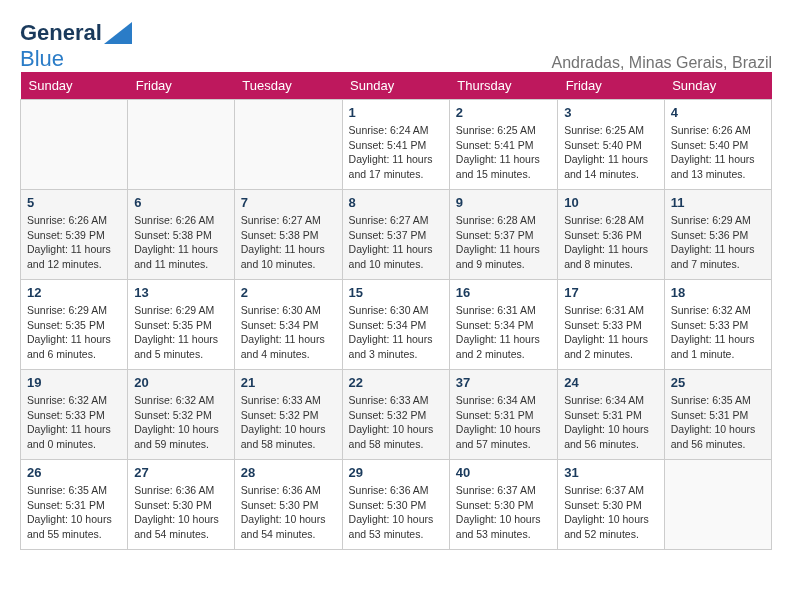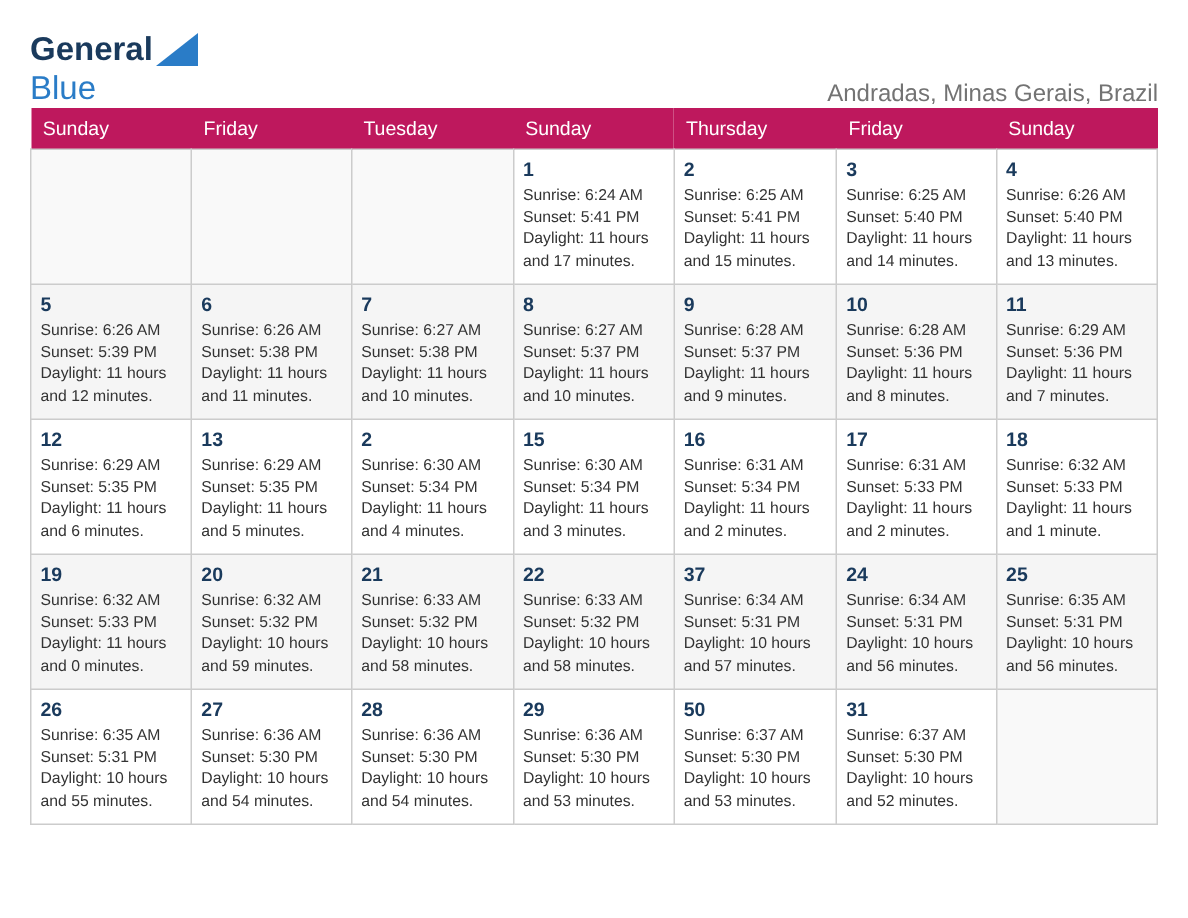--- a/index.html
+++ b/index.html
@@ -231,21 +231,21 @@
         </td>
         <td>
           <span class="day-number">28</span>
           <div class="day-info">Sunrise: 6:36 AM<br>Sunset: 5:30 PM<br>Daylight: 10 hours and 54 minutes.</div>
         </td>
         <td>
           <span class="day-number">29</span>
           <div class="day-info">Sunrise: 6:36 AM<br>Sunset: 5:30 PM<br>Daylight: 10 hours and 53 minutes.</div>
         </td>
         <td>
-          <span class="day-number">50</span>
+          <span class="day-number">40</span>
           <div class="day-info">Sunrise: 6:37 AM<br>Sunset: 5:30 PM<br>Daylight: 10 hours and 53 minutes.</div>
         </td>
         <td>
           <span class="day-number">31</span>
           <div class="day-info">Sunrise: 6:37 AM<br>Sunset: 5:30 PM<br>Daylight: 10 hours and 52 minutes.</div>
         </td>
         <td class="empty-cell"></td>
       </tr>
     </tbody>
 </table>

